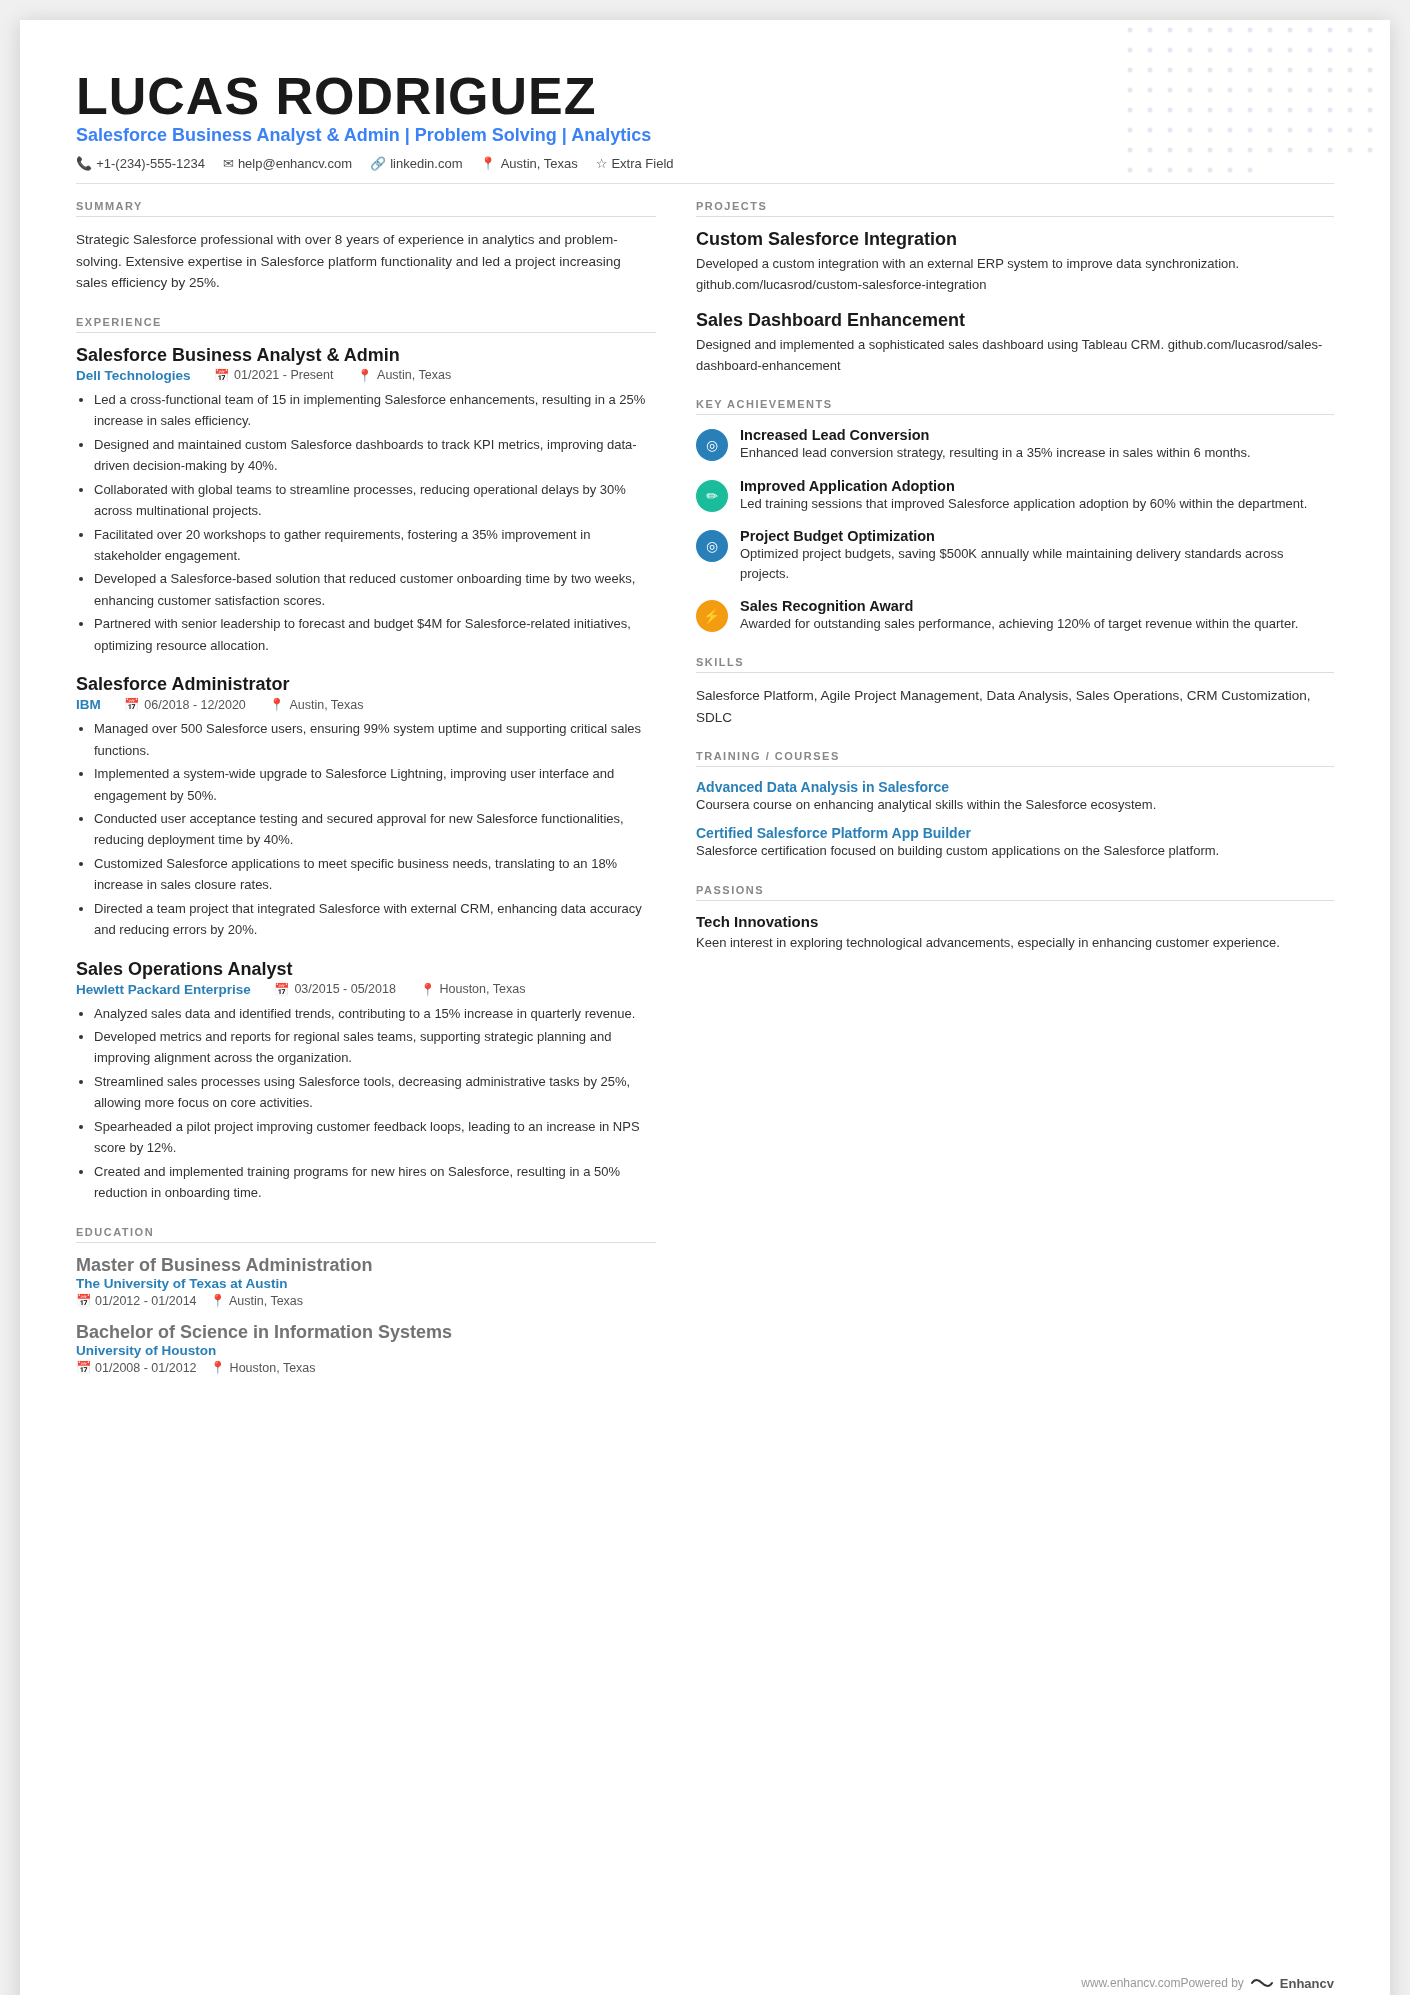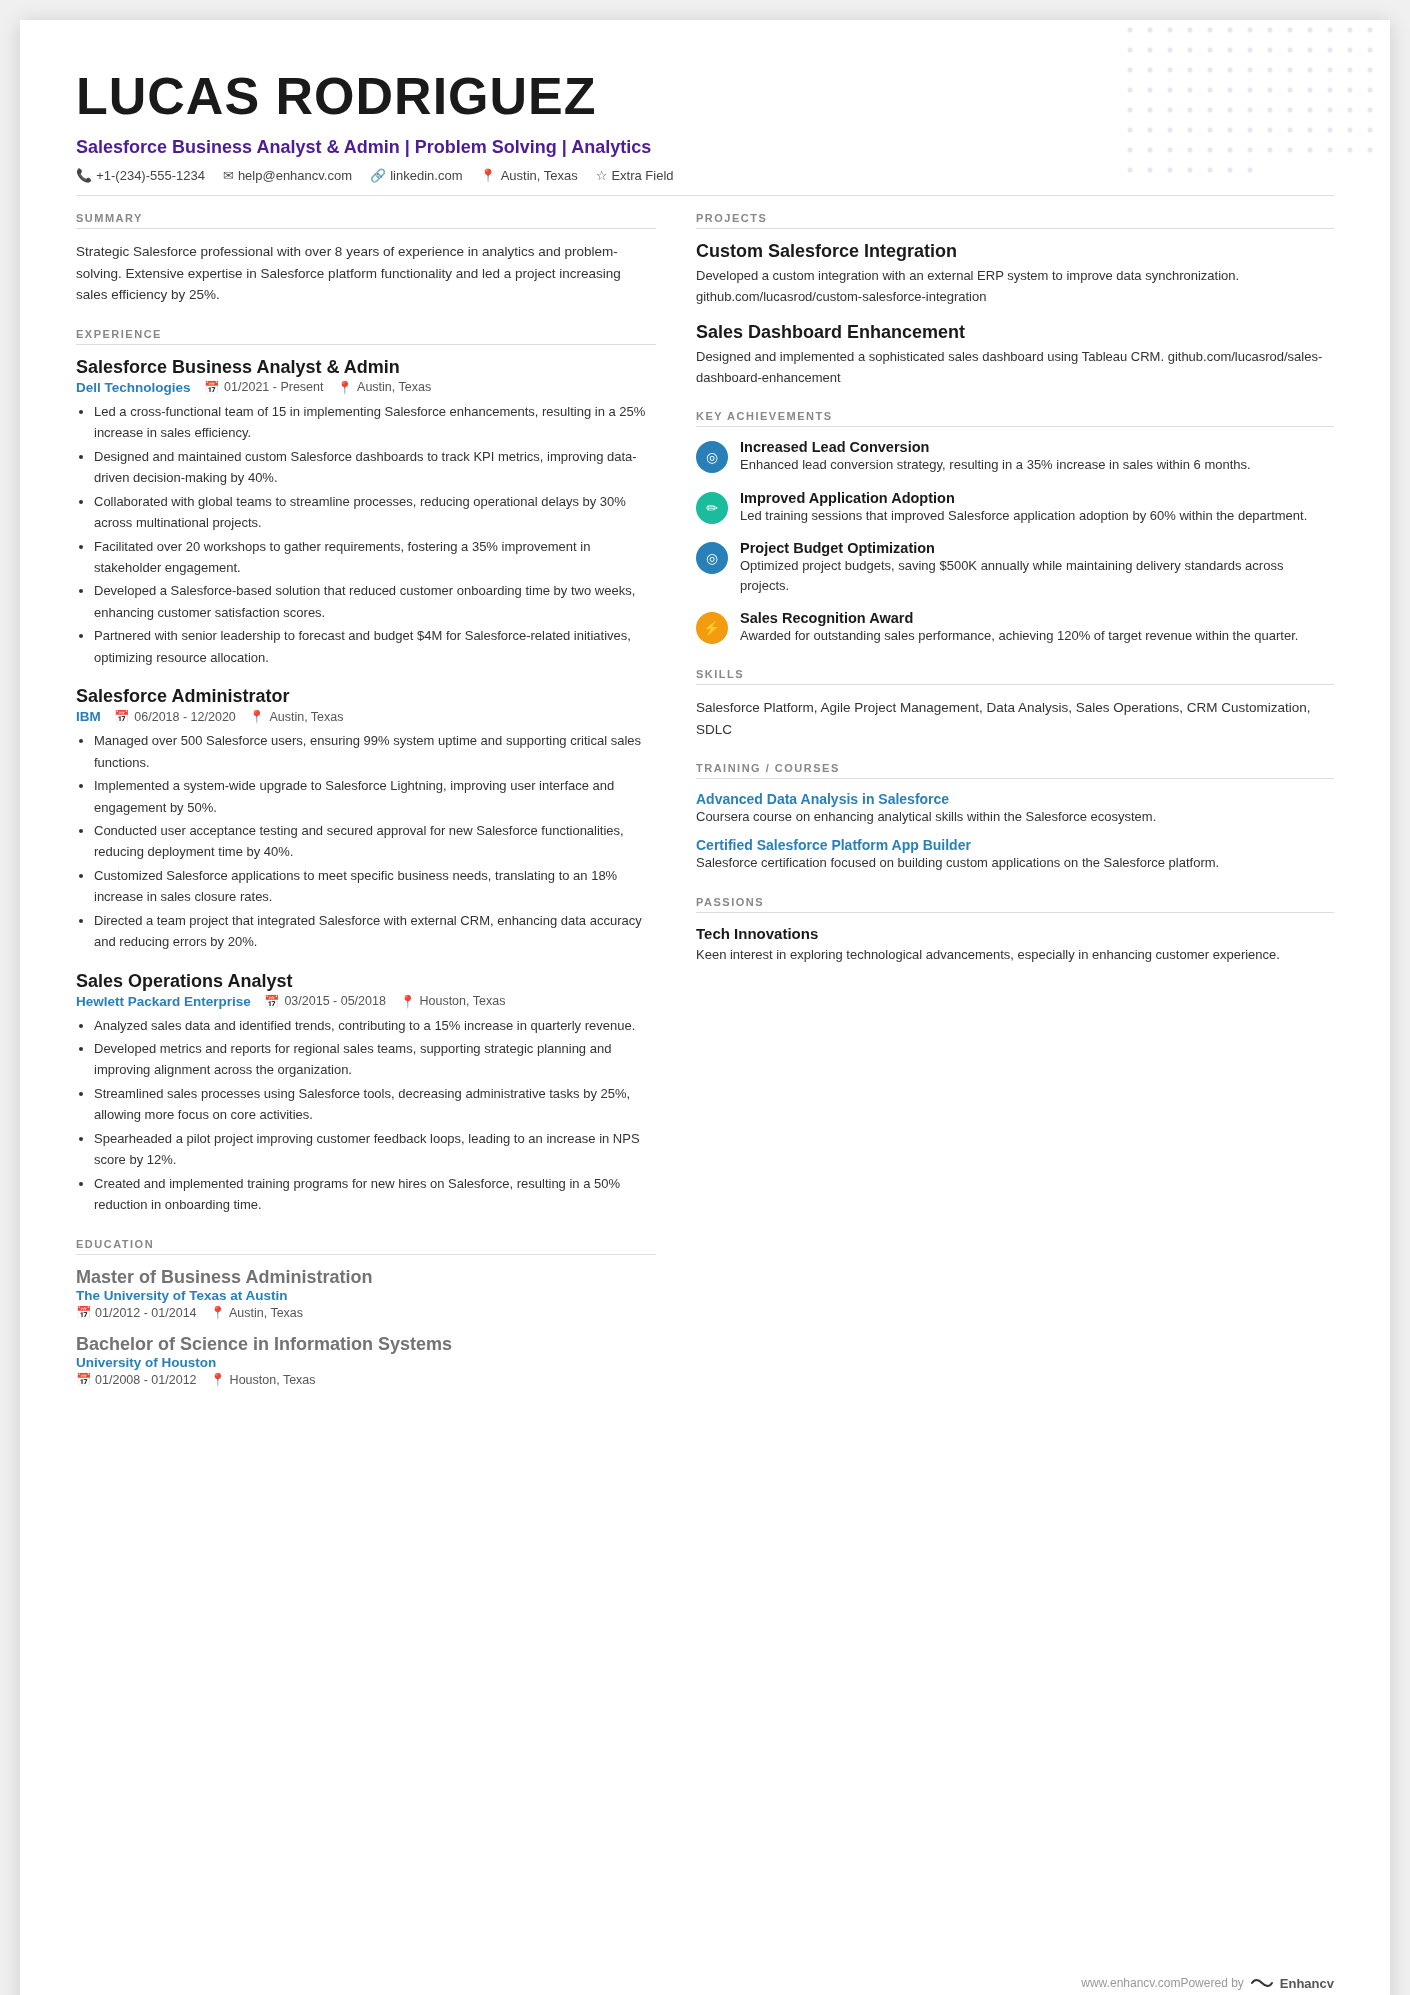--- a/index.html
+++ b/index.html
@@ -38,23 +38,23 @@
     .name {
       font-size: 52px;
       font-weight: 900;
       color: #1a1a1a;
       letter-spacing: 1px;
       line-height: 1.1;
       text-transform: uppercase;
     }
     .subtitle {
       font-size: 18px;
-      color: #4c1d95;
+      color: #3b82f6;
       font-weight: 600;
-      margin-top: 12px;
+      margin-top: 0;
       margin-bottom: 10px;
     }
     .contact-bar {
       display: flex;
       flex-wrap: wrap;
       gap: 18px;
       font-size: 13px;
       color: #444;
       margin-bottom: 6px;
       align-items: center;
@@ -110,21 +110,21 @@
     .exp-title {
       font-size: 18px;
       font-weight: 700;
       color: #1a1a1a;
       margin-bottom: 2px;
     }
     .exp-meta {
       display: flex;
       align-items: center;
       flex-wrap: wrap;
-      gap: 14px;
+      gap: 24px;
       margin-bottom: 6px;
     }
     .exp-company {
       font-size: 13.5px;
       font-weight: 600;
       color: #2980b9;
     }
     .exp-date {
       font-size: 12.5px;
       color: #555;

